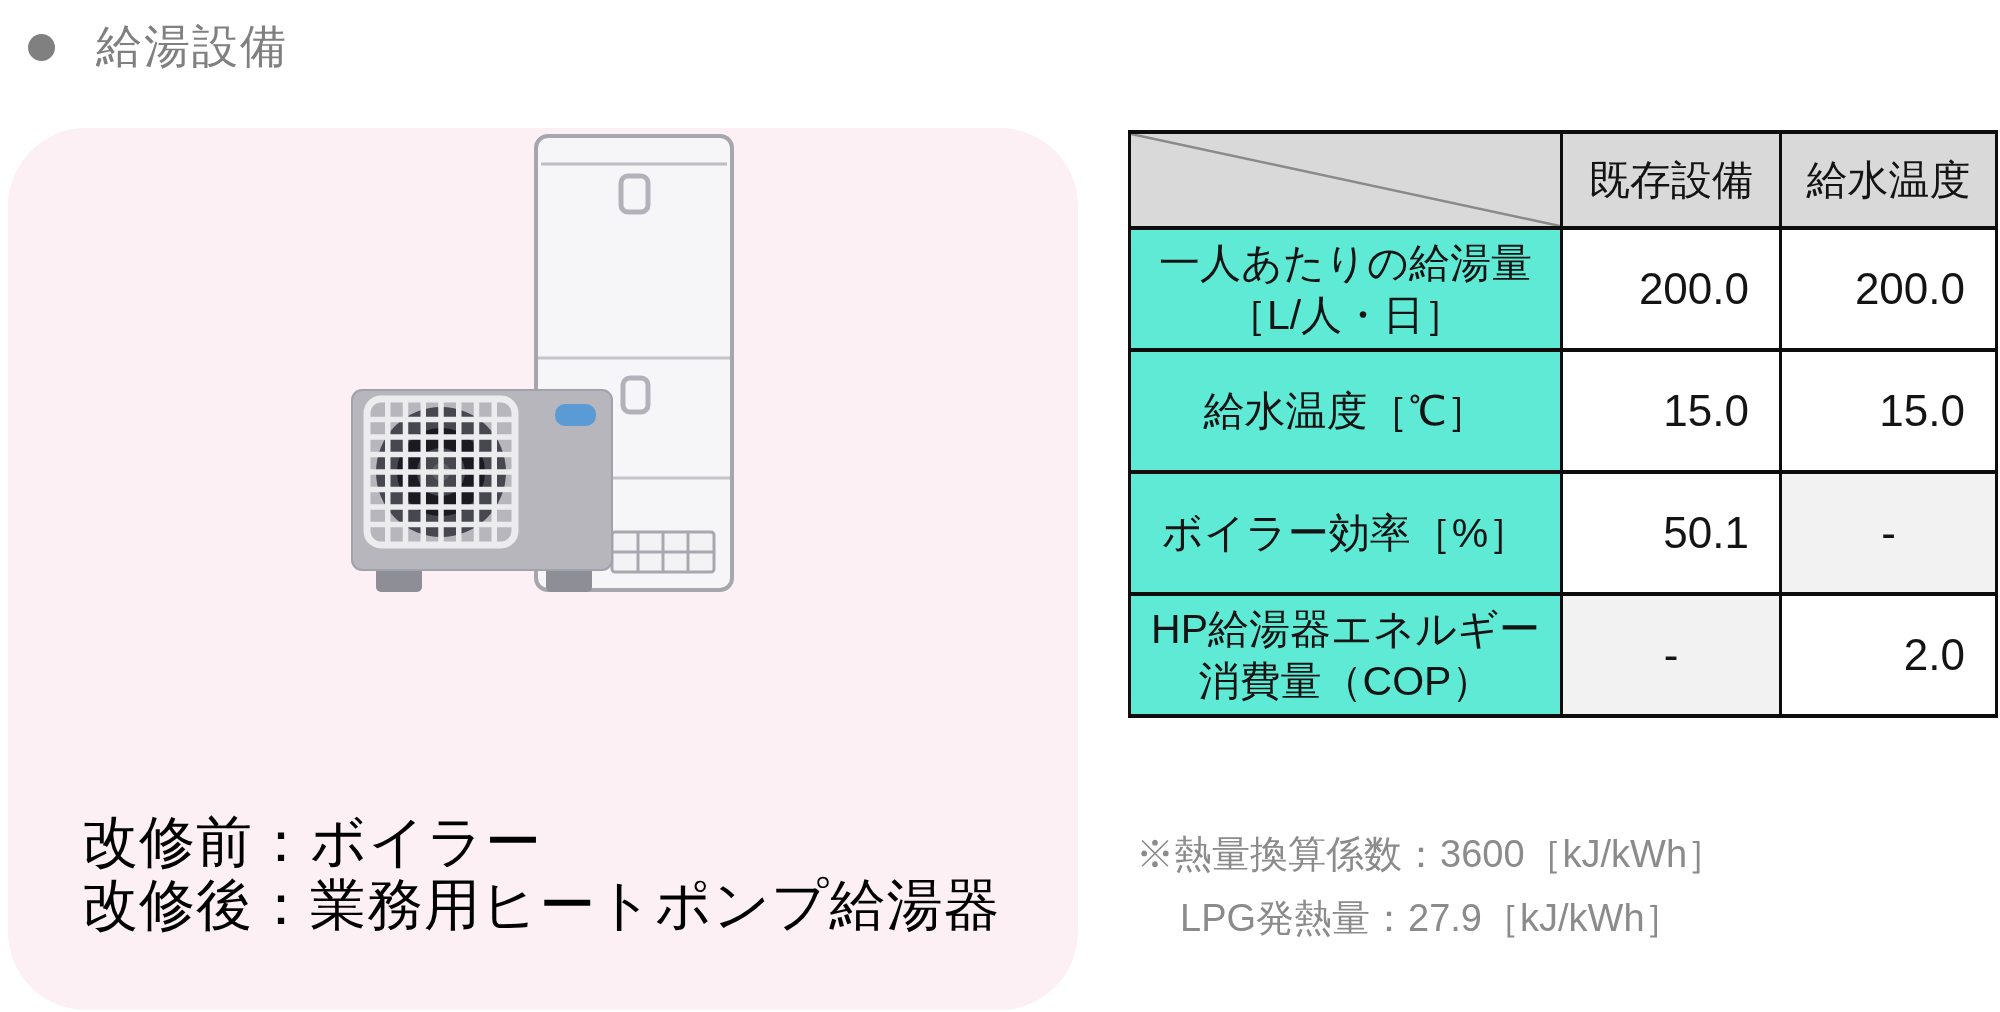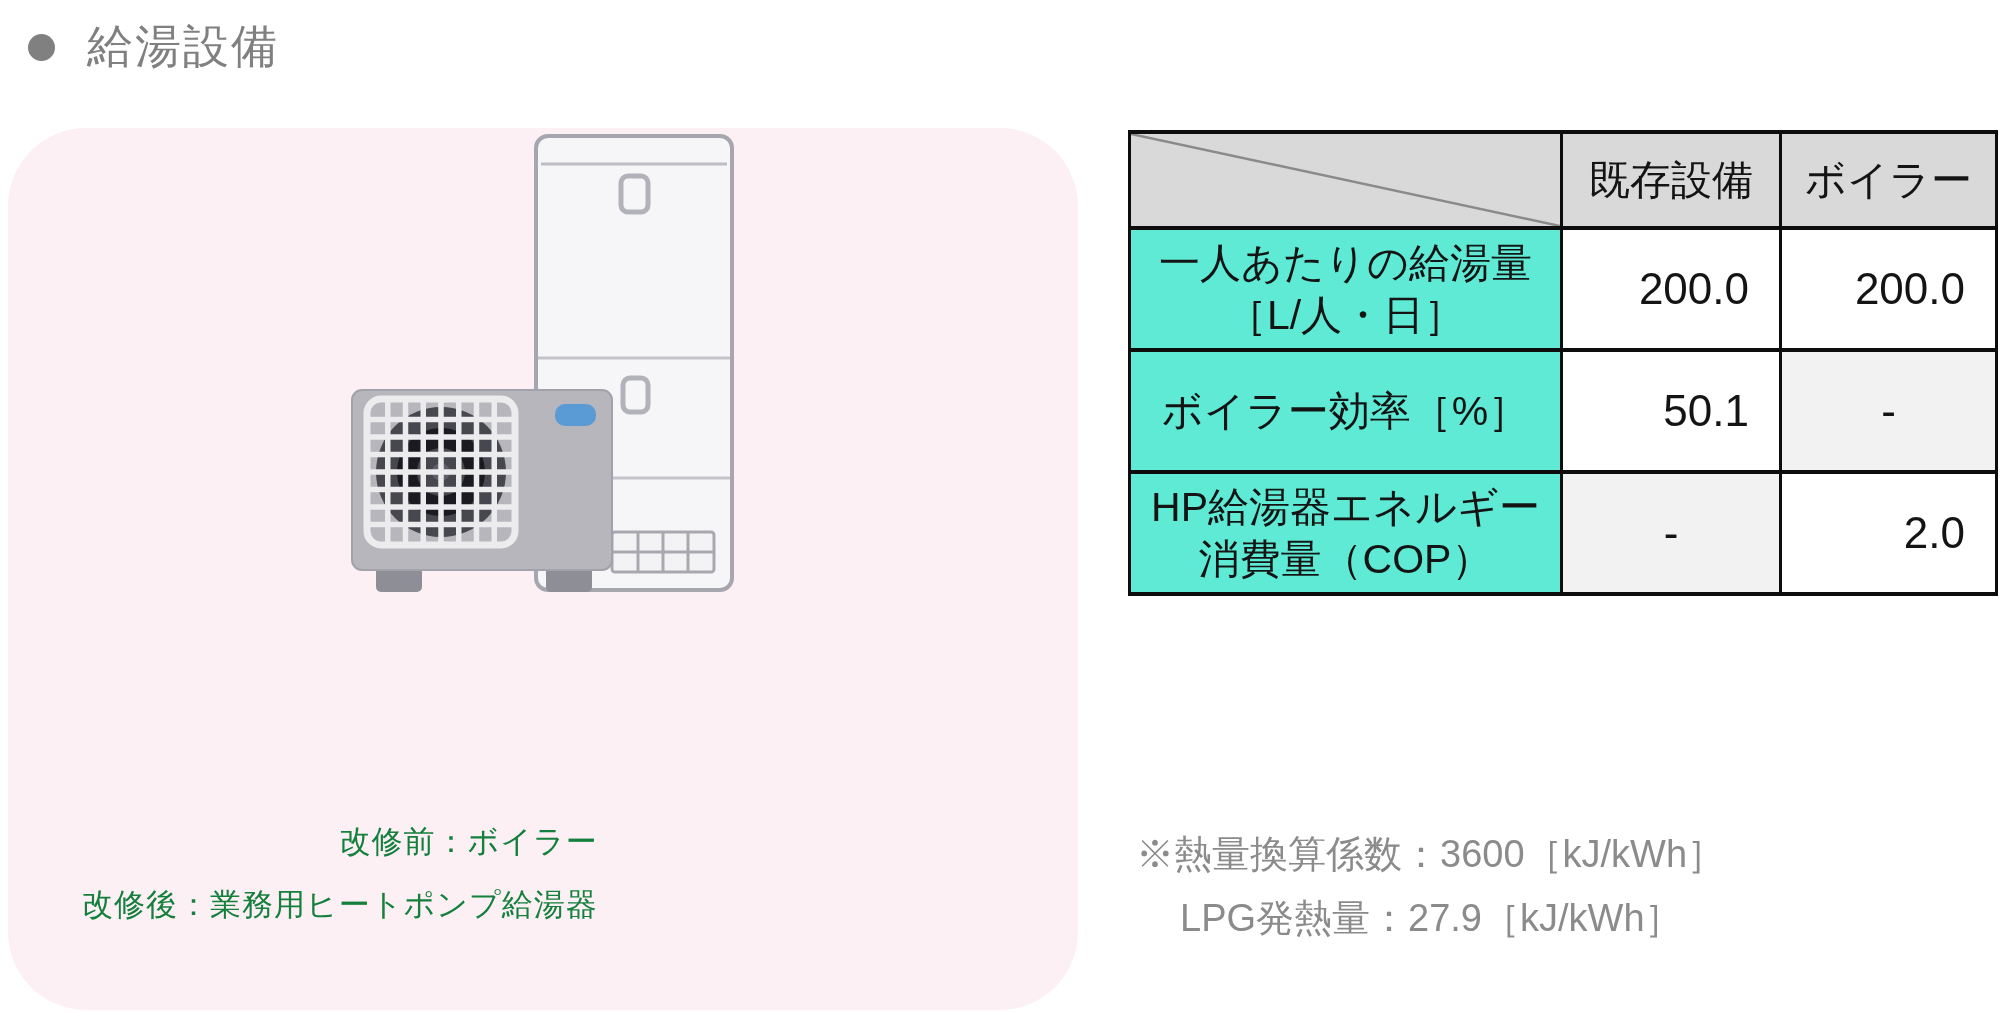--- a/index.html
+++ b/index.html
@@ -11,21 +11,21 @@
     overflow: hidden;
     color: #141414;
   }
 
   
   .title-row {
     position: absolute;
     left: 28px; top: 16px;
     display: flex;
     align-items: center;
-    gap: 32px;
+    gap: 41px;
   }
   .title-bullet {
     width: 27px; height: 27px;
     border-radius: 50%;
     background: #808080;
     flex: 0 0 auto;
   }
   .page-title {
     font-size: 46px;
     font-weight: normal;
@@ -41,26 +41,25 @@
     background: #fcf0f4;
     border-radius: 78px;
   }
   .illustration {
     position: absolute;
     left: 332px; top: 0px;
   }
   .caption {
     position: absolute;
     left: 74px; top: 682px;
-    font-size: 31px;
+    font-size: 56px;
     line-height: 63px;
-    color: #15803d;
+    color: #000000;
     letter-spacing: 1px;
     white-space: nowrap;
-    text-align: right;
   }
 
   
   .spec-table {
     position: absolute;
     left: 1128px; top: 130px;
     width: 867px;
     border-collapse: collapse;
     table-layout: fixed;
     padding-left: 28px;
@@ -171,29 +170,36 @@
       <col style="width:216px">
   </colgroup>
   <tbody>
       <tr class="head">
     <th class="diag-cell">
       <svg viewBox="0 0 100 100" preserveAspectRatio="none">
         <line x1="0" y1="0" x2="100" y2="100" stroke="#8a8a8a" stroke-width="2.5" vector-effect="non-scaling-stroke"></line>
       </svg>
     </th>
     <th>既存設備</th>
-    <th>ボイラー</th>
+    <th>給水温度</th>
   </tr>
   <tr class="body-row">
     <th>
       <div>一人あたりの給湯量</div>
       <div>［L/人・日］</div>
     </th>
     <td class="num">200.0</td>
     <td class="num">200.0</td>
+  </tr>
+  <tr class="body-row">
+    <th>
+      <div>給水温度［℃］</div>
+    </th>
+    <td class="num">15.0</td>
+    <td class="num">15.0</td>
   </tr>
   <tr class="body-row">
     <th>
       <div>ボイラー効率［%］</div>
     </th>
     <td class="num">50.1</td>
     <td class="na">-</td>
   </tr>
   <tr class="body-row">
     <th>

